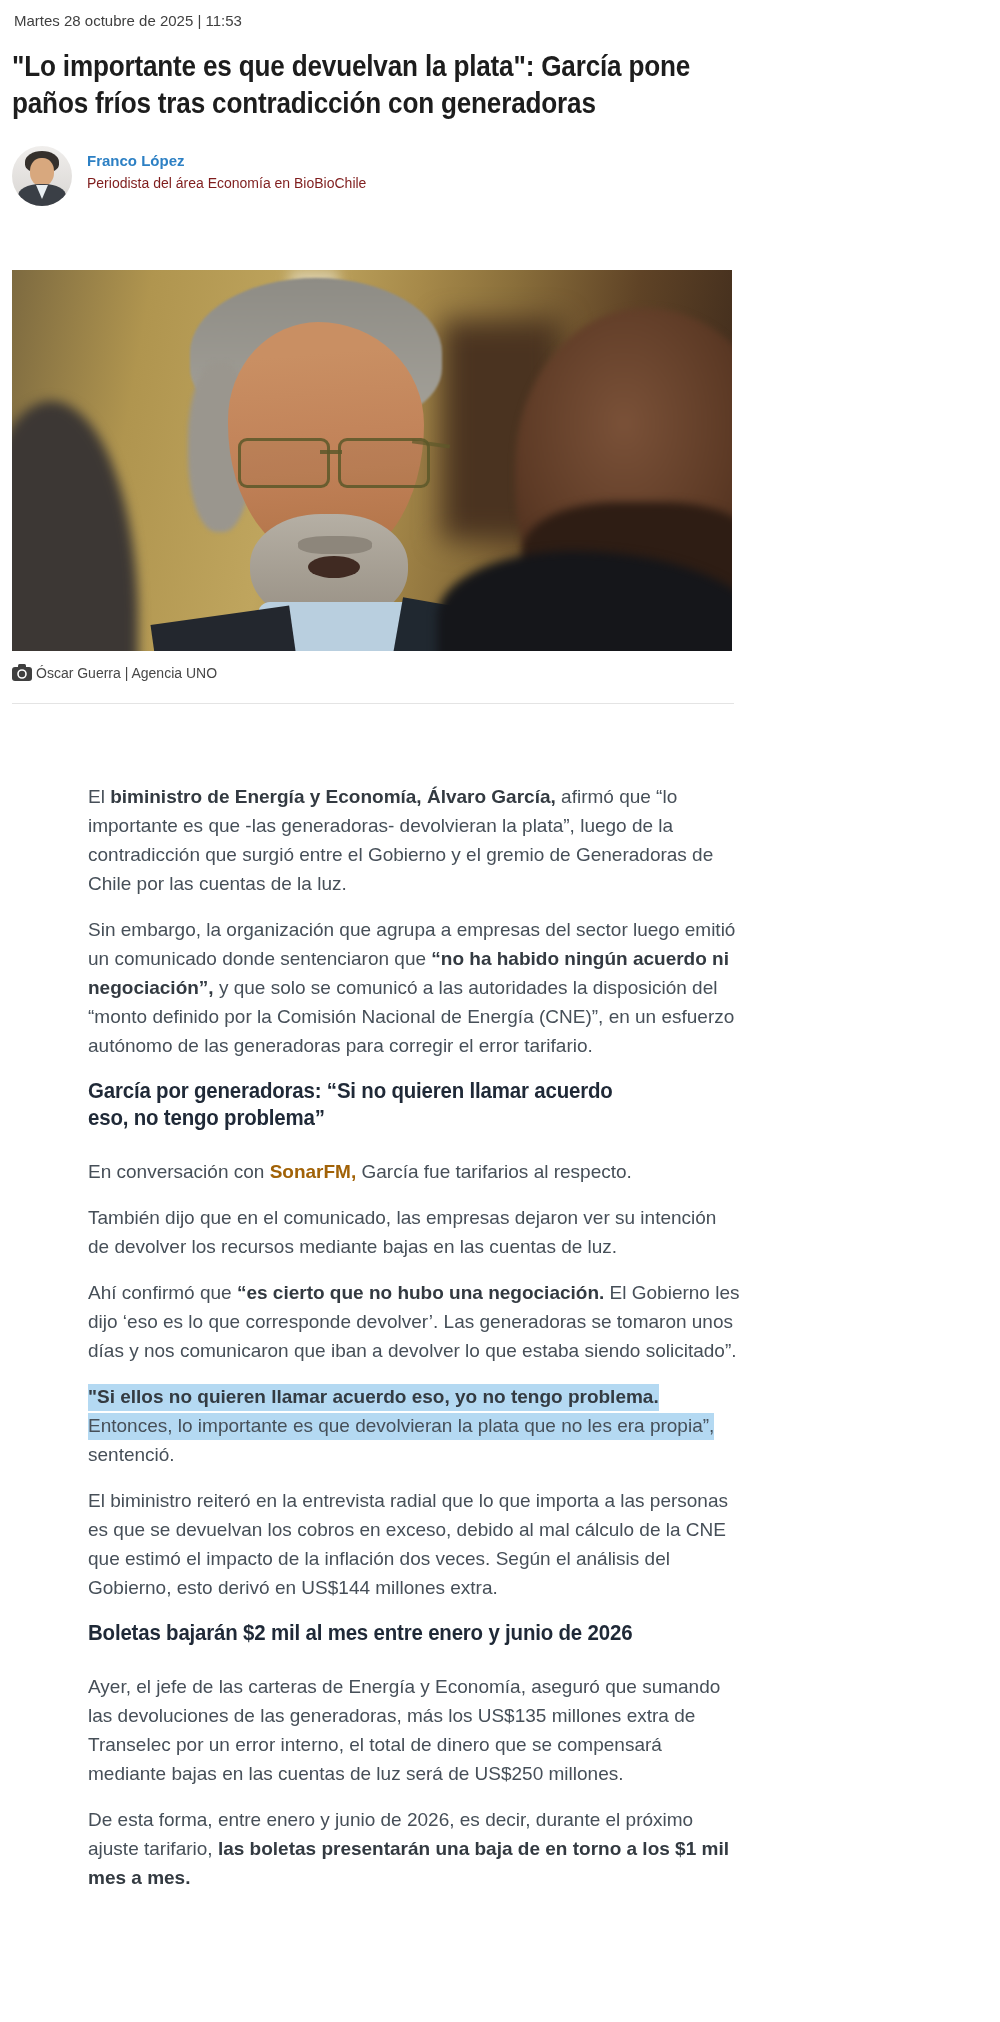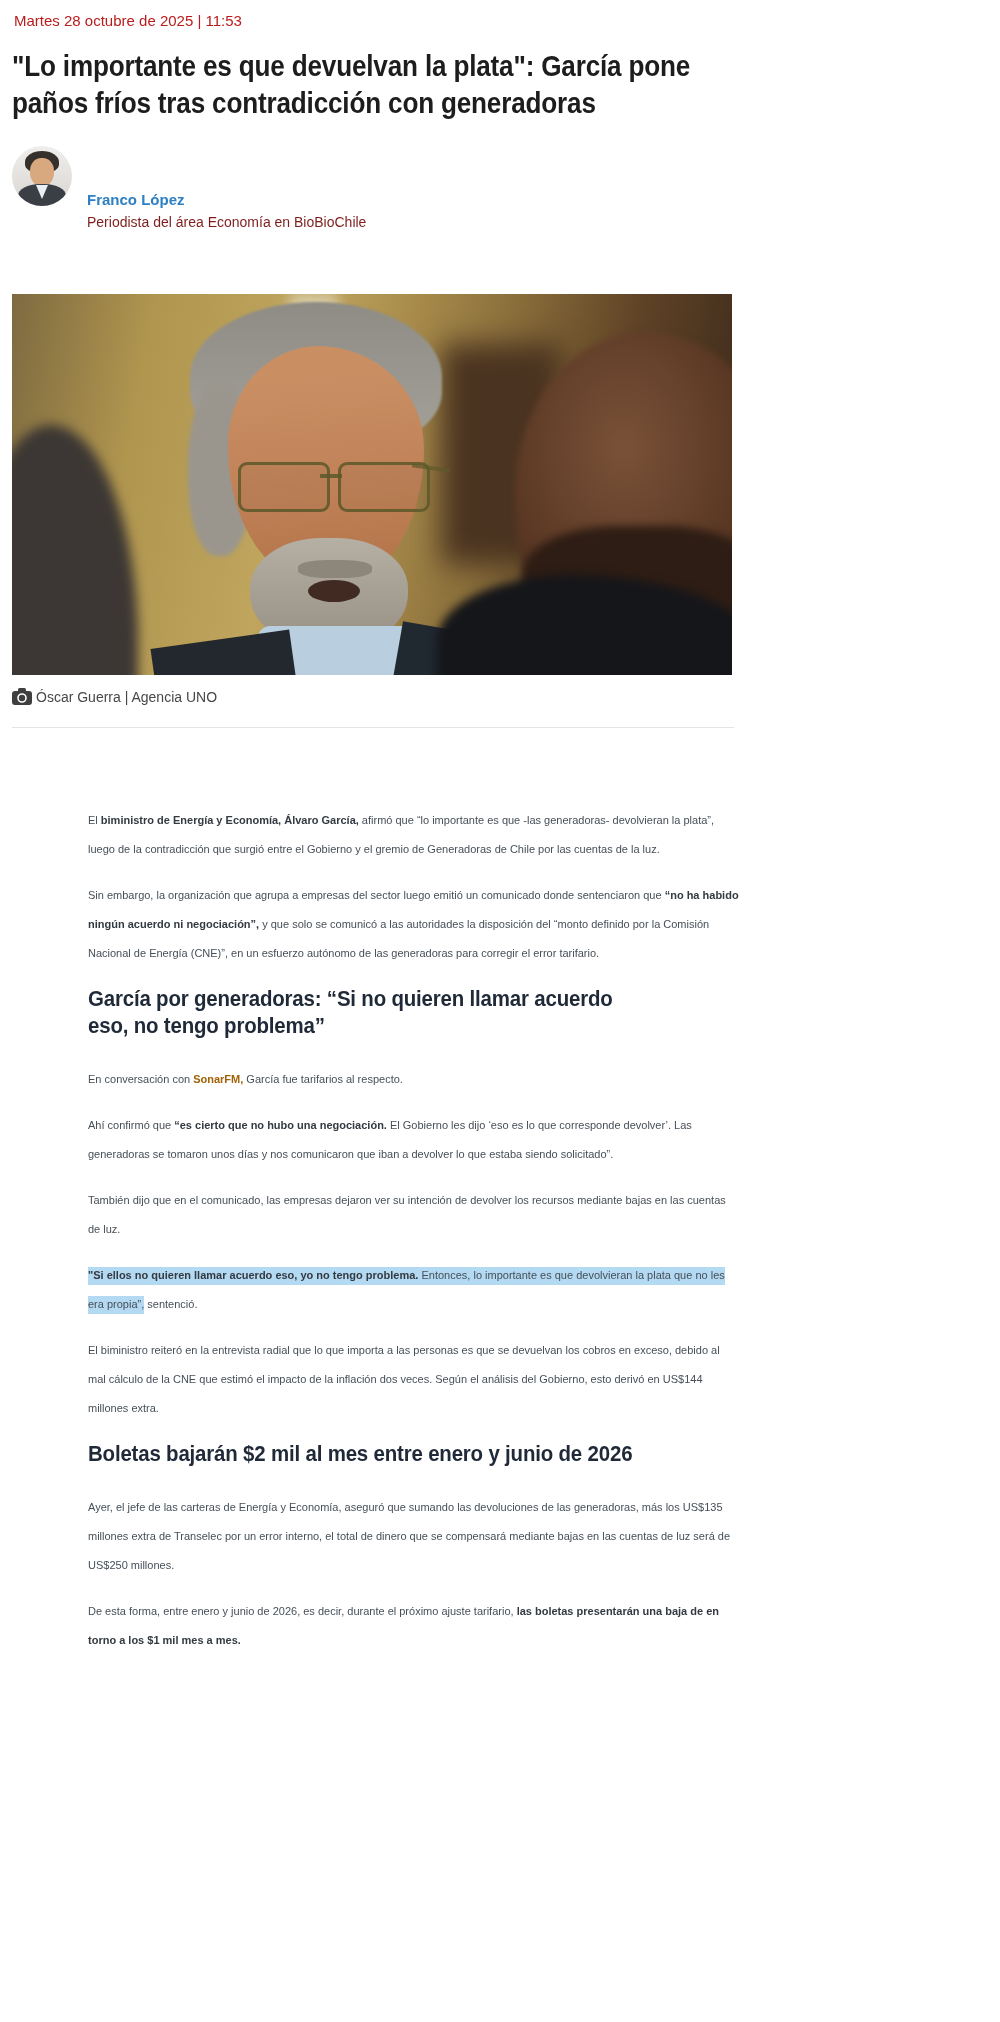--- a/index.html
+++ b/index.html
@@ -2,35 +2,35 @@
 <html><head>
 <meta charset="utf-8">
 <style>
   html,body{margin:0;padding:0;}
   body{
     width:1000px;height:2022px;overflow:hidden;background:#ffffff;
     font-family:"Liberation Sans",sans-serif;color:#464f58;
   }
   .page{width:756px;padding-left:12px;padding-top:12px;}
 
-  .top-date{font-size:15px;color:#b91c1c;padding-left:2px;}
+  .top-date{font-size:15px;color:#404040;padding-left:2px;}
 
   h1.headline{
     margin:18px 0 0 0;font-size:30px;line-height:37px;letter-spacing:-.2px;
     color:#1d1d1d;font-weight:bold;width:862px;transform:scaleX(.87);transform-origin:0 0;
   }
 
   .author{display:flex;align-items:flex-start;margin-top:25px;}
   .avatar{width:60px;height:60px;border-radius:50%;overflow:hidden;position:relative;
     background:linear-gradient(#f0eeec,#d8d5d2);flex:0 0 auto;}
   .avatar .av-hair{position:absolute;left:13px;top:5px;width:34px;height:22px;background:#35302c;border-radius:50% 50% 40% 40%;}
   .avatar .av-face{position:absolute;left:18px;top:12px;width:24px;height:28px;background:#d8a87e;border-radius:46%;}
   .avatar .av-suit{position:absolute;left:6px;top:38px;width:48px;height:26px;background:#3a3f46;border-radius:45% 45% 0 0;}
   .avatar .av-shirt{position:absolute;left:24px;top:39px;width:12px;height:14px;background:#e8eef2;clip-path:polygon(0 0,100% 0,50% 100%);}
-  .author-text{margin-left:15px;padding-top:6px;margin-top:39px;}
+  .author-text{margin-left:15px;padding-top:6px;}
   .author-name{font-size:15px;font-weight:bold;color:#2d80c4;text-decoration:none;display:block;}
   .author-role{font-size:14px;color:#7f1d1d;margin-top:6px;}
 
   
   .photo{
     position:relative;margin-top:64px;width:720px;height:381px;overflow:hidden;
     background:linear-gradient(100deg,#7d6a40 0%,#b0954f 18%,#bfa55e 38%,#a78a4a 52%,#8a6f3b 64%,#5f4326 80%,#38261a 100%);
   }
   .photo *{position:absolute;}
   .ph-strip{left:278px;top:0;width:48px;height:381px;background:linear-gradient(#ded3b2,#b7a877);filter:blur(7px);opacity:.9;}
@@ -55,21 +55,21 @@
   .ph-right-shoulder{right:-45px;bottom:-65px;width:340px;height:165px;background:#15161a;border-radius:40% 60% 0 0;filter:blur(5px);}
 
   .caption{display:flex;align-items:center;margin-top:13px;}
   .cam-icon{width:20px;height:17px;flex:0 0 auto;}
   .caption-text{font-size:14px;color:#474747;margin-left:4px;}
 
   .divider{width:722px;border:none;border-top:1px solid #e4e4e4;margin:22px 0 0 0;}
 
   
   article{margin-left:76px;width:652px;padding-top:78px;}
-  article p{margin:0 0 17px 0;font-size:11px;line-height:29px;color:#464f58;}
+  article p{margin:0 0 17px 0;font-size:19px;line-height:29px;color:#464f58;}
   .seg-plain{color:#464f58;}
   .seg-bold{font-weight:bold;color:#333a41;}
   a.seg-link{color:#53a4da;text-decoration:none;}
   a.seg-bold-link{color:#a16207;font-weight:bold;text-decoration:none;}
   .hl{background:#b4d9f2;padding:2px 0 4px 0;box-decoration-break:clone;-webkit-box-decoration-break:clone;}
   h2.section-heading{
     margin:8px 0 26px 0;font-size:22px;line-height:27px;color:#1f2937;font-weight:bold;
     width:612px;transform:scaleX(.93);transform-origin:0 0;letter-spacing:-.2px;
   }
 </style>
@@ -127,22 +127,22 @@
     <span class="caption-text">Óscar Guerra | Agencia UNO</span>
   </div>
 
   <hr class="divider">
 
   <article>
       <p><span class="seg-plain">El </span><span class="seg-bold">biministro de Energía y Economía, Álvaro García,</span><span class="seg-plain"> afirmó que “lo importante es que -las generadoras- devolvieran la plata”, luego de la contradicción que surgió entre el Gobierno y el gremio de Generadoras de Chile por las cuentas de la luz.</span></p>
       <p><span class="seg-plain">Sin embargo, la organización que agrupa a empresas del sector luego emitió un comunicado donde sentenciaron que </span><span class="seg-bold">“no ha habido ningún acuerdo ni negociación”,</span><span class="seg-plain"> y que solo se comunicó a las autoridades la disposición del “monto definido por la Comisión Nacional de Energía (CNE)”, en un esfuerzo autónomo de las generadoras para corregir el error tarifario.</span></p>
       <h2 class="section-heading">García por generadoras: “Si no quieren llamar acuerdo eso, no tengo problema”</h2>
       <p><span class="seg-plain">En conversación con </span><a class="seg-bold-link" href="#">SonarFM,</a><span class="seg-plain"> García fue tarifarios al respecto.</span></p>
+      <p><span class="seg-plain">También dijo que en el comunicado, las empresas dejaron ver su intención de devolver los recursos mediante bajas en las cuentas de luz.</span></p>
       <p><span class="seg-plain">Ahí confirmó que </span><span class="seg-bold">“es cierto que no hubo una negociación.</span><span class="seg-plain"> El Gobierno les dijo ‘eso es lo que corresponde devolver’. Las generadoras se tomaron unos días y nos comunicaron que iban a devolver lo que estaba siendo solicitado”.</span></p>
-      <p><span class="seg-plain">También dijo que en el comunicado, las empresas dejaron ver su intención de devolver los recursos mediante bajas en las cuentas de luz.</span></p>
       <p><span class="seg-bold hl">"Si ellos no quieren llamar acuerdo eso, yo no tengo problema.</span><span class="seg-plain hl"> Entonces, lo importante es que devolvieran la plata que no les era propia”,</span><span class="seg-plain"> sentenció.</span></p>
       <p><span class="seg-plain">El biministro reiteró en la entrevista radial que lo que importa a las personas es que se devuelvan los cobros en exceso, debido al mal cálculo de la CNE que estimó el impacto de la inflación dos veces. Según el análisis del Gobierno, esto derivó en US$144 millones extra.</span></p>
       <h2 class="section-heading">Boletas bajarán $2 mil al mes entre enero y junio de 2026</h2>
       <p><span class="seg-plain">Ayer, el jefe de las carteras de Energía y Economía, aseguró que sumando las devoluciones de las generadoras, más los US$135 millones extra de Transelec por un error interno, el total de dinero que se compensará mediante bajas en las cuentas de luz será de US$250 millones.</span></p>
       <p><span class="seg-plain">De esta forma, entre enero y junio de 2026, es decir, durante el próximo ajuste tarifario, </span><span class="seg-bold">las boletas presentarán una baja de en torno a los $1 mil mes a mes.</span></p>
     </article>
 
 </div>
 
 </body></html>

